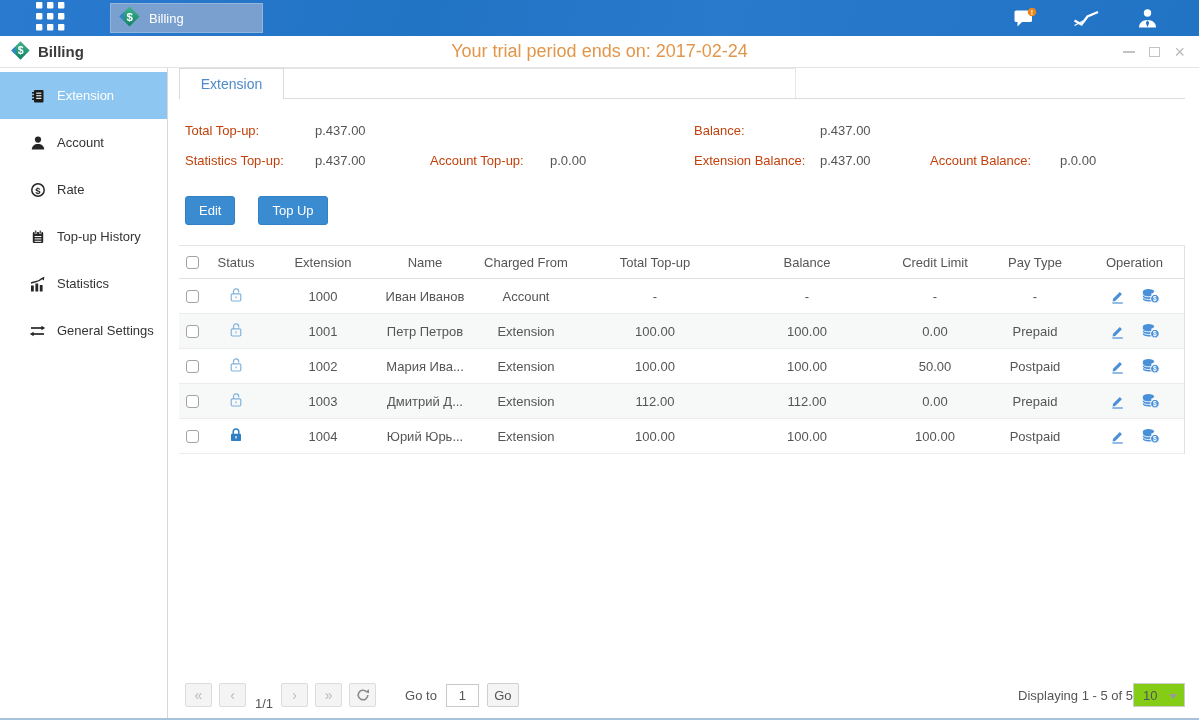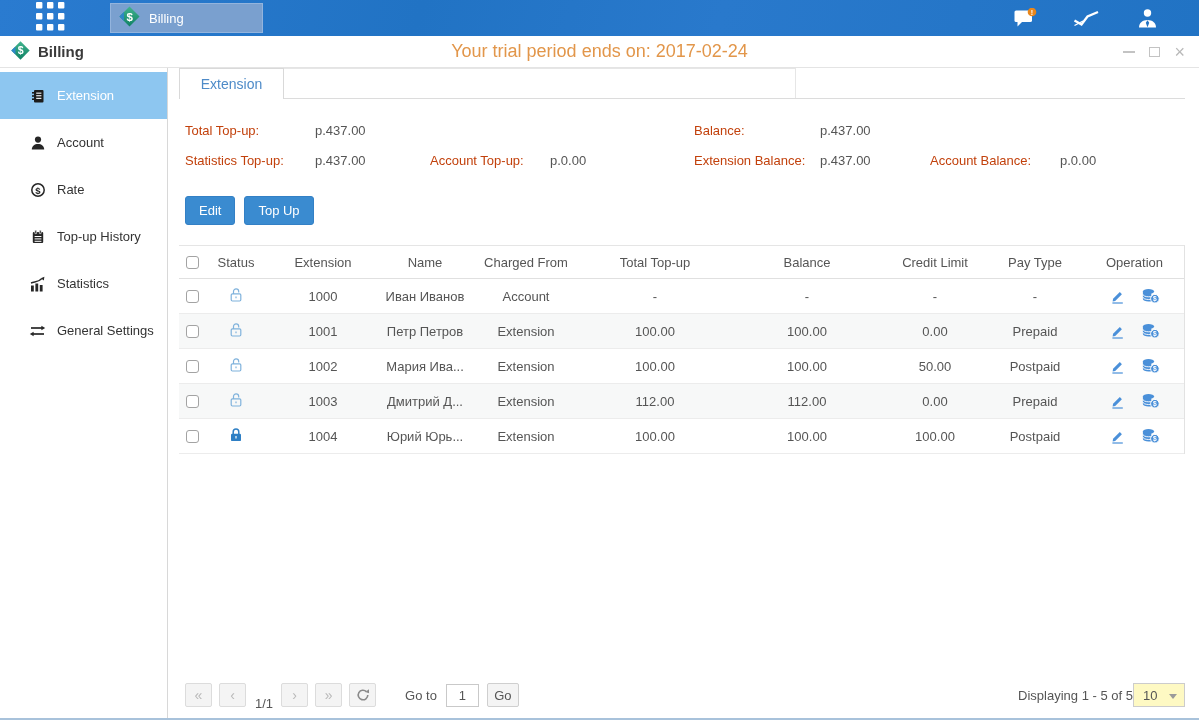--- a/index.html
+++ b/index.html
@@ -36,21 +36,21 @@
   .tab-active { width:105px; background:#fff; border:1px solid #d9d9d9; border-bottom:none; margin-bottom:-1px; display:flex; align-items:center; justify-content:center; color:#4e8bc8; font-size:14px; cursor:pointer; }
   .tab-filler { width:512px; border-top:1px solid #e6e6e6; border-right:1px solid #e6e6e6; }
 
   .summary { margin-top:16px; display:flex; padding-left:6px; flex:none; }
   .sum-col.left { width:509px; }
   .sum-row { height:30px; display:flex; align-items:center; }
   .lab { font-weight:normal; color:#c2410c; }
   .val { color:#555; }
   .w130{width:130px;} .w126{width:126px;} .w115{width:115px;} .w120{width:120px;} .w110{width:110px;} .wB130{width:130px;}
 
-  .actions { margin-top:21px; display:flex; gap:9px; padding-left:6px; flex:none; }
+  .actions { margin-top:21px; display:flex; gap:23px; padding-left:6px; flex:none; }
   .btn-blue { background:#3a8bd0; border:1px solid #3380c5; color:#fff; border-radius:3px; height:29px; padding:0 13px; font-size:13px; display:flex; align-items:center; cursor:pointer; }
 
   
   .grid { margin-top:20px; border-top:1px solid #e5e5e5; border-right:1px solid #e2e2e2; flex:none; }
   .thead { display:flex; height:33px; align-items:center; border-bottom:1px solid #e0e0e0; color:#555; }
   .trow { display:flex; height:35px; align-items:center; border-bottom:1px solid #ececec; }
   .trow.alt { background:#f7f8f8; }
   .cell { text-align:center; flex:none; display:flex; align-items:center; justify-content:center; }
   .c-check{width:26px;} .c-status{width:62px;} .c-ext{width:112px;} .c-name{width:92px;}
   .c-charged{width:110px;} .c-topup{width:148px;} .c-balance{width:156px;} .c-credit{width:100px;}
@@ -61,21 +61,21 @@
   .spacer { flex:1; }
 
   
   .pagination { height:42px; display:flex; align-items:center; padding:0 0 8px 6px; flex:none; }
   .pg-btn { width:27px; height:24px; background:#f4f4f4; border:1px solid #dcdcdc; border-radius:2px; display:flex; align-items:center; justify-content:center; color:#b9b9b9; font-size:14px; margin-right:7px; cursor:pointer; }
   .pg-ind { margin:16px 8px 0 2px; color:#555; }
   .goto-lab { margin:0 9px 0 22px; color:#555; }
   .goto-input { width:33px; height:23px; border:1px solid #c9c9c9; text-align:center; font-size:13px; color:#555; font-family:"Liberation Sans",sans-serif; }
   .go-btn { margin-left:8px; width:32px; height:24px; background:#f4f4f4; border:1px solid #cfcfcf; border-radius:2px; display:flex; align-items:center; justify-content:center; color:#555; cursor:pointer; }
   .pg-right { margin-left:auto; display:flex; align-items:center; color:#555; }
-  .page-size { width:52px; height:24px; border:1px solid #ccc; background:#fef9c3; display:flex; align-items:center; padding-left:9px; cursor:pointer; position:relative; }
+  .page-size { width:52px; height:24px; border:1px solid #ccc; background:#84cc16; display:flex; align-items:center; padding-left:9px; cursor:pointer; position:relative; }
   .caret { position:absolute; right:7px; top:10px; width:0; height:0; border-left:4px solid transparent; border-right:4px solid transparent; border-top:5px solid #9a9a9a; }
 
   .bottom-line { position:absolute; left:0; right:0; bottom:0; height:2px; background:#a8c2db; }
 </style>
 </head>
 <body>
 
 <div class="screen">
 
   <div class="topbar">

